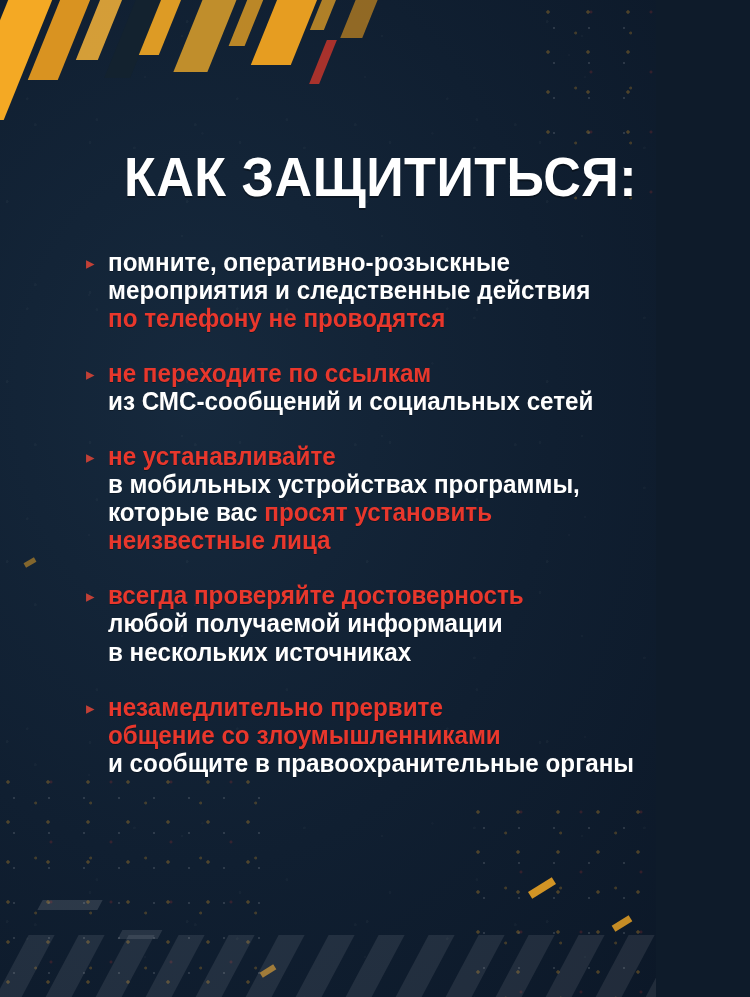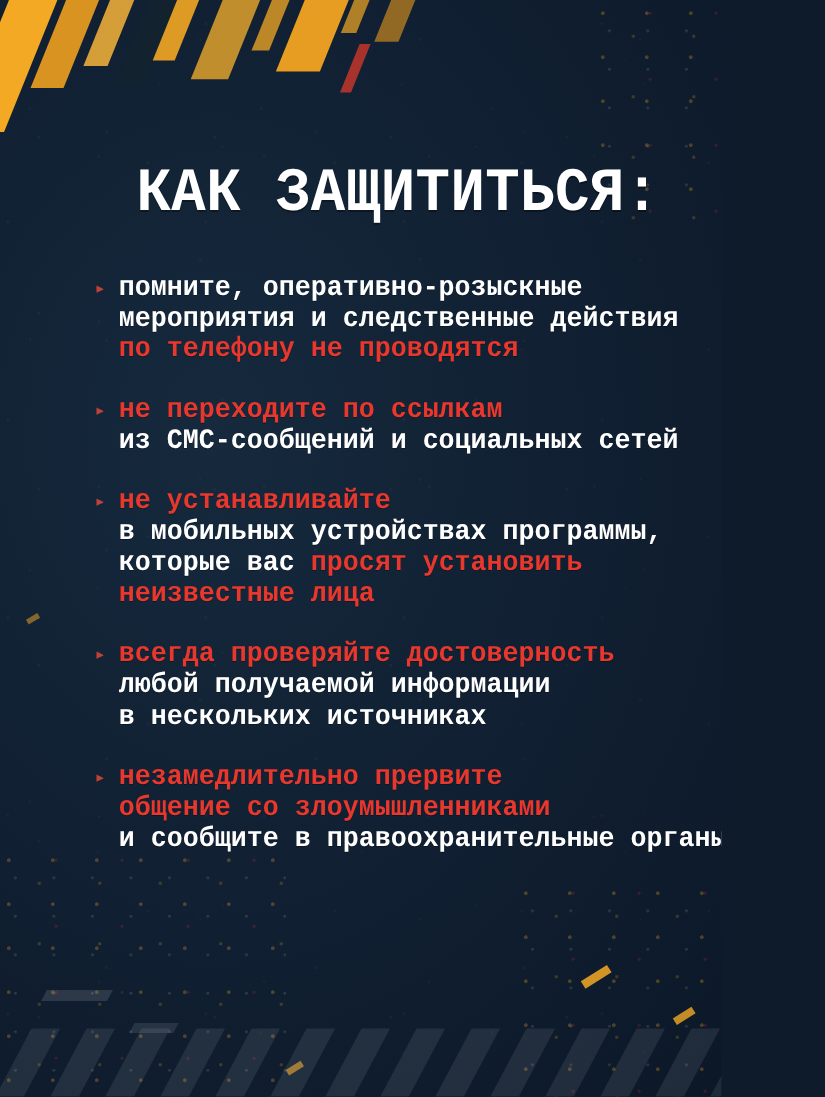--- a/index.html
+++ b/index.html
@@ -6,21 +6,21 @@
     margin: 0;
     padding: 0;
     background: #0e1b2a;
   }
   #poster {
     position: relative;
     width: 656px;
     height: 997px;
     overflow: hidden;
     background: #101f31;
-    font-family: Liberation Mono, monospace;
+    font-family: Liberation Sans, sans-serif;
   }
 
   
   .bg-base {
     position: absolute;
     inset: 0;
     background:
       radial-gradient(ellipse at 30% 40%, #16293d 0%, #101f31 55%, #0c1828 100%);
   }
   .bg-noise {

